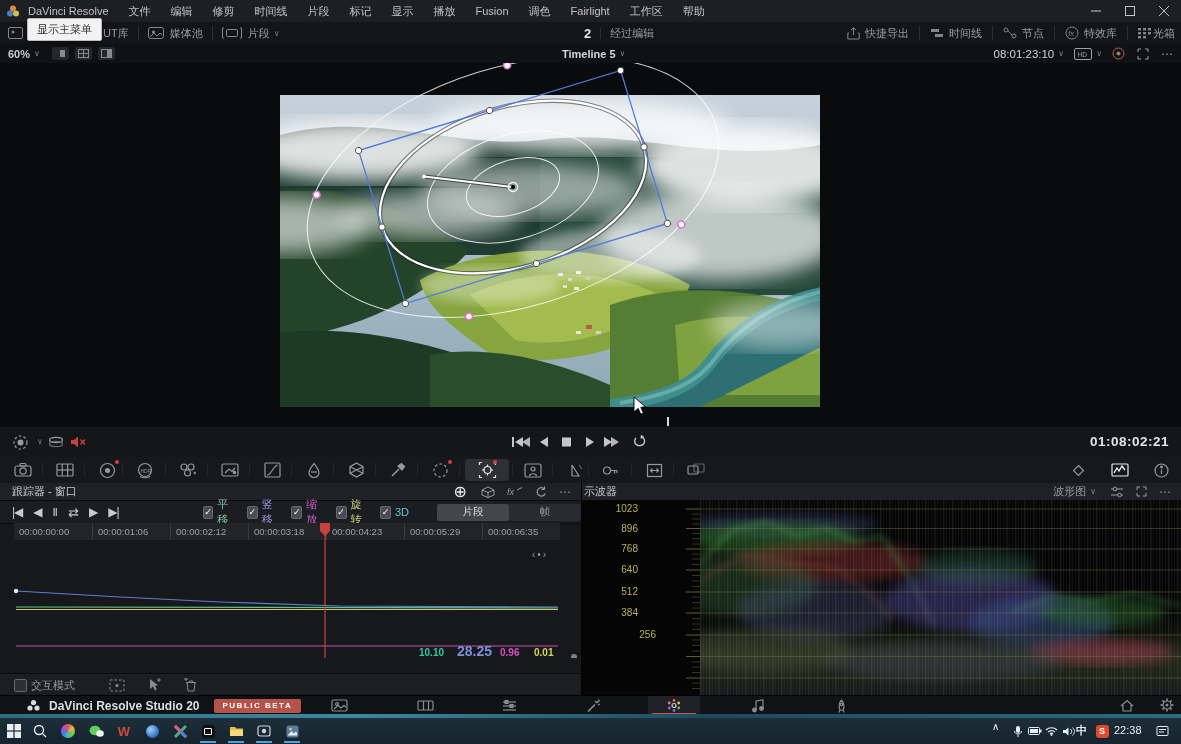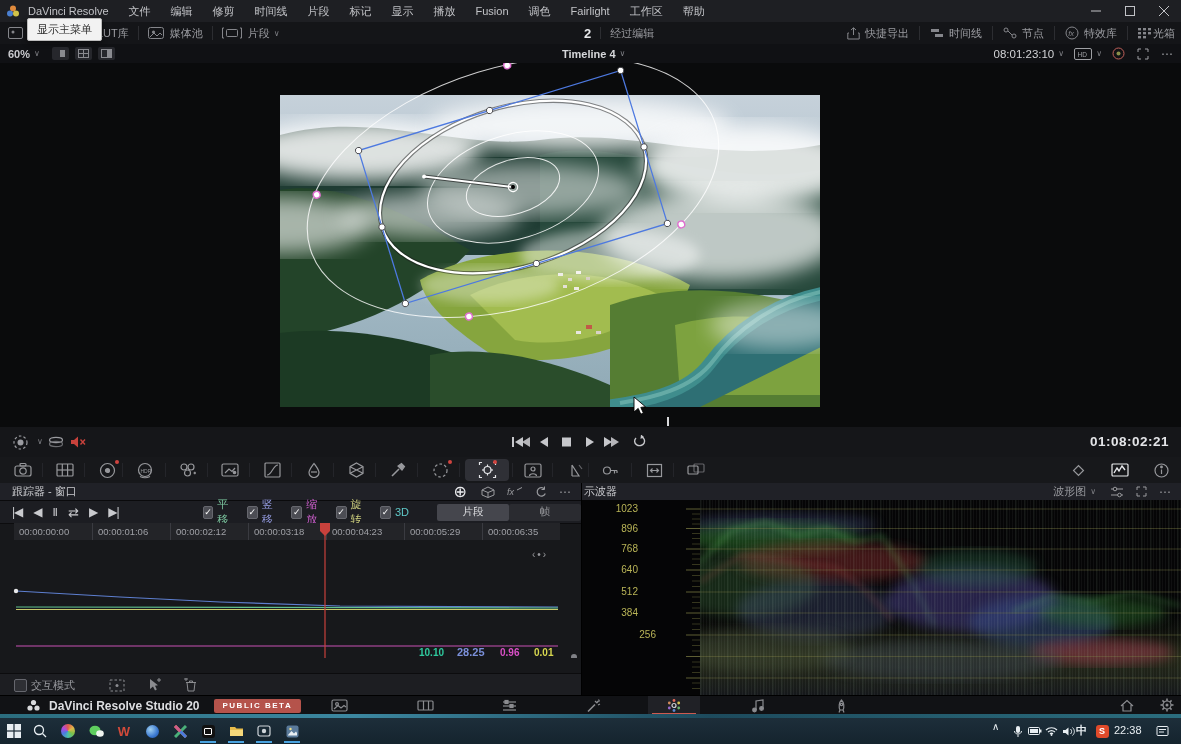--- a/index.html
+++ b/index.html
@@ -215,21 +215,21 @@
         </svg>
       </div>
     <div class="vtile">
         <svg width="11" height="9">
           <rect x="0.5" y="0.5" width="10" height="8" stroke="#8a8b90" fill="none"></rect>
           <rect x="6" y="1" width="4.5" height="7" fill="#8a8b90"></rect>
         </svg>
       </div>
 
     <div class="abs row" style="left:562px;top:0;height:19px">
-      <span style="color:#d6d7da;font-size:11px;font-weight:bold">Timeline 4</span>
+      <span style="color:#d6d7da;font-size:11px;font-weight:bold">Timeline 5</span>
       <span class="chev">∨</span>
     </div>
 
     <div class="abs row" style="right:8px;top:0;height:19px">
       <span style="color:#d2d3d6;font-size:11.5px">08:01:23:10</span>
       <span class="chev">∨</span>
       <span class="ico" style="margin-left:10px">
         <svg width="18" height="12">
             <rect x="0.5" y="0.5" width="17" height="11" rx="1.5" stroke="#9fa0a4" fill="none"></rect>
             <text x="3.5" y="9" font-size="6.5" fill="#9fa0a4">HD</text>
@@ -624,21 +624,21 @@
       <circle cx="16" cy="143" r="2.5" fill="#9b9ca1"></circle>
         <circle cx="558" cy="143" r="2.5" fill="#9b9ca1"></circle>
 
       <line x1="325" y1="0" x2="325" y2="137" stroke="#c8413c" stroke-width="1.2"></line>
       <path d="M320,0 L330,0 L330,8 L325,13 L320,8 Z" fill="#c8413c"></path>
       <circle cx="574" cy="134" r="3" fill="#808187"></circle>
     </svg>
     <div class="abs" style="left:532px;top:66px;color:#97989c;font-size:10px;letter-spacing:2px">‹•›</div>
 
     <div class="abs" style="left:419px;top:159px"><span style="color:#2fc99e;font-size:10px;font-weight:bold">10.10</span></div>
-    <div class="abs" style="left:457px;top:159px"><span style="color:#7b90da;font-size:11px;font-weight:bold">28.25</span></div>
+    <div class="abs" style="left:457px;top:159px"><span style="color:#7b90da;font-size:14px;font-weight:bold">28.25</span></div>
     <div class="abs" style="left:500px;top:159px"><span style="color:#d94fc6;font-size:10px;font-weight:bold">0.96</span></div>
     <div class="abs" style="left:534px;top:159px"><span style="color:#d6d64f;font-size:10px;font-weight:bold">0.01</span></div>
 
     <div class="abs row" style="left:0;top:190px;width:581px;height:22px;background:#1d1e22;border-top:1px solid #0c0c0e">
       <span class="ck" style="margin-left:14px;background:#2e2f34"></span>
       <span class="txt">交互模式</span>
       <span class="ico" style="margin-left:34px">
         <svg width="16" height="13">
             <rect x="1" y="1" width="14" height="11" fill="none" stroke="#8b8c90" stroke-dasharray="2.5 2"></rect>
             <circle cx="8" cy="6.5" r="1.5" fill="#8b8c90"></circle>

